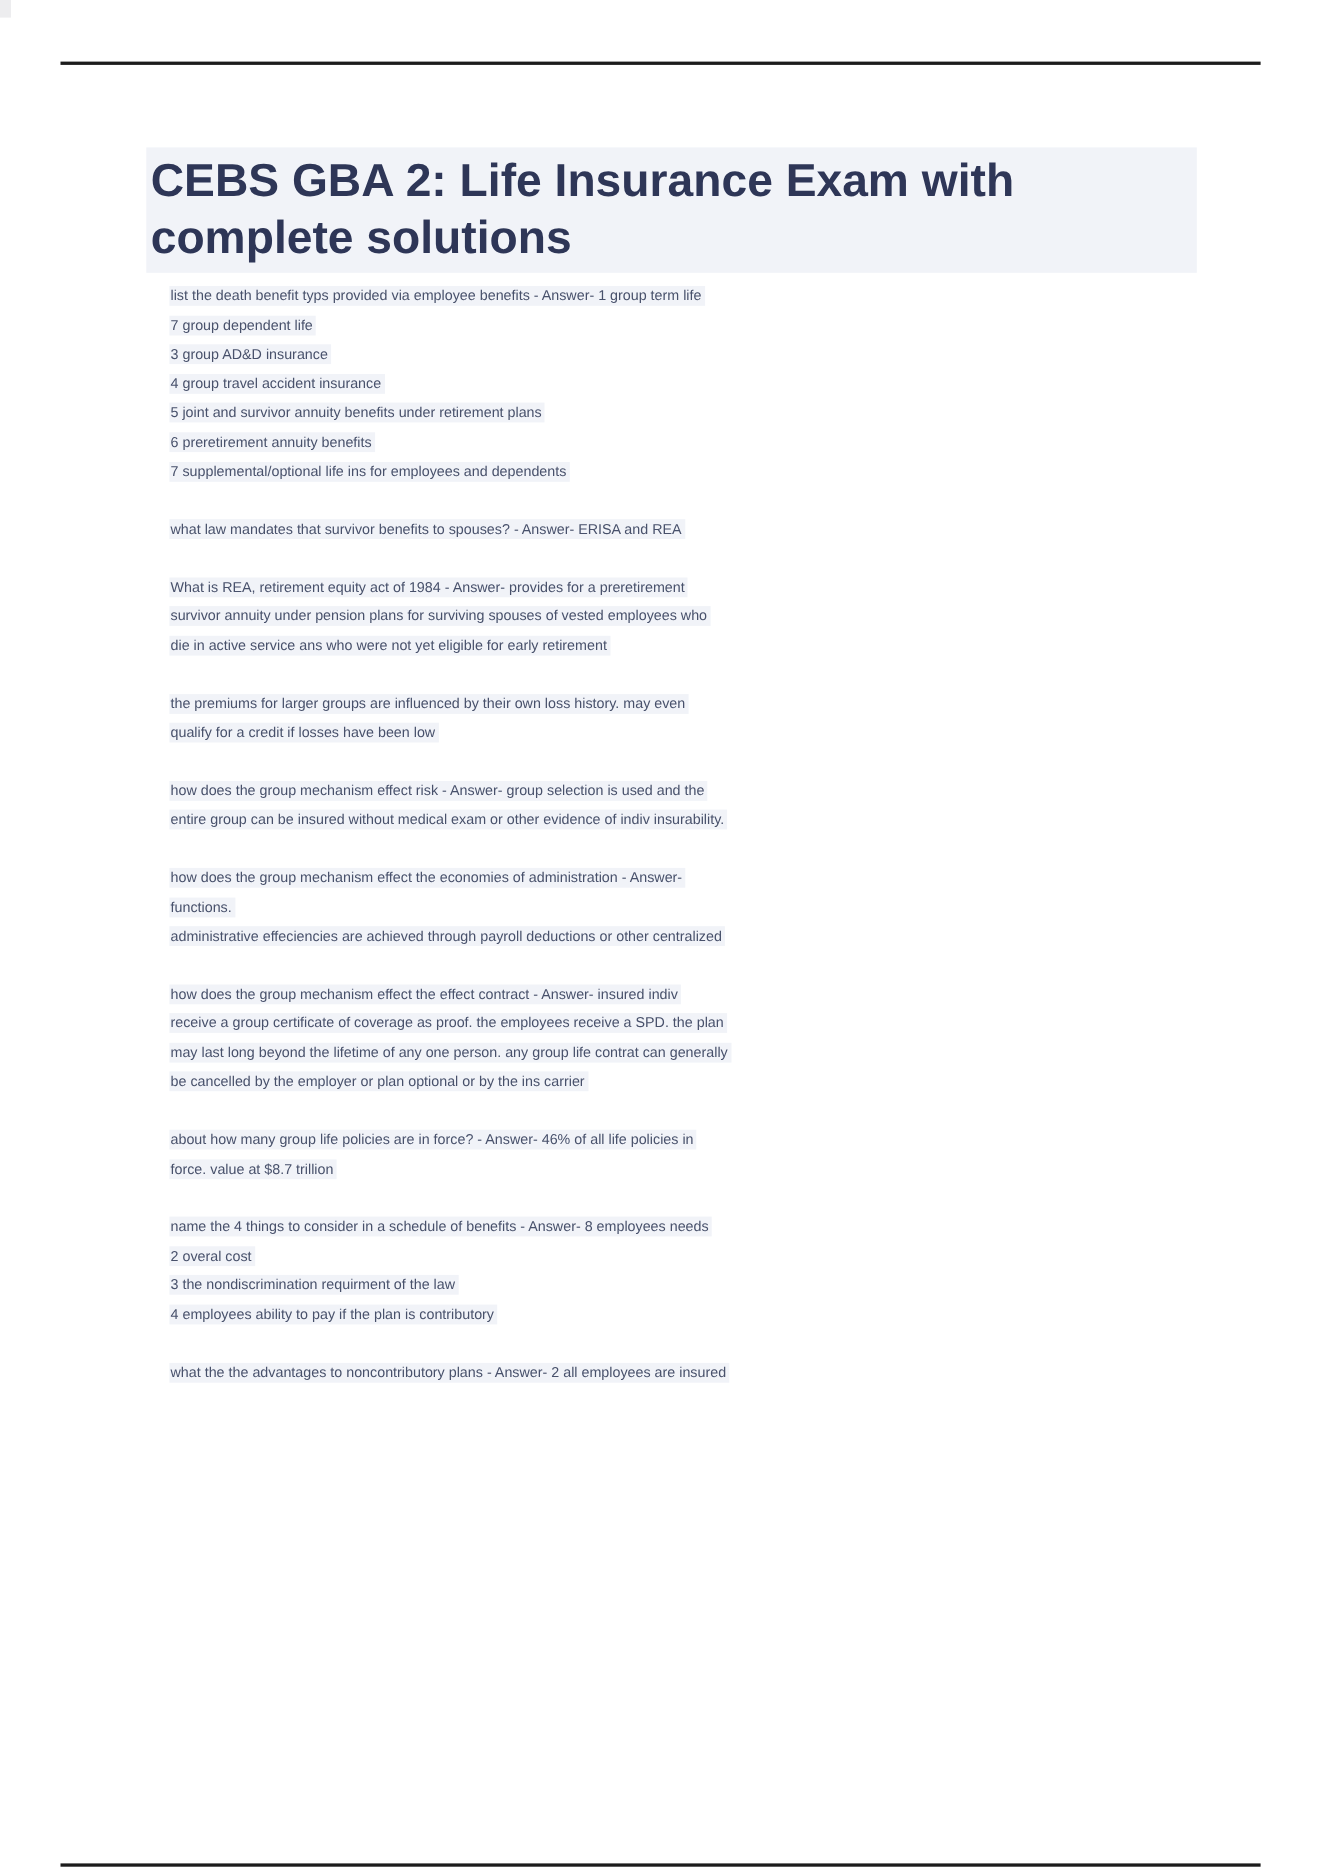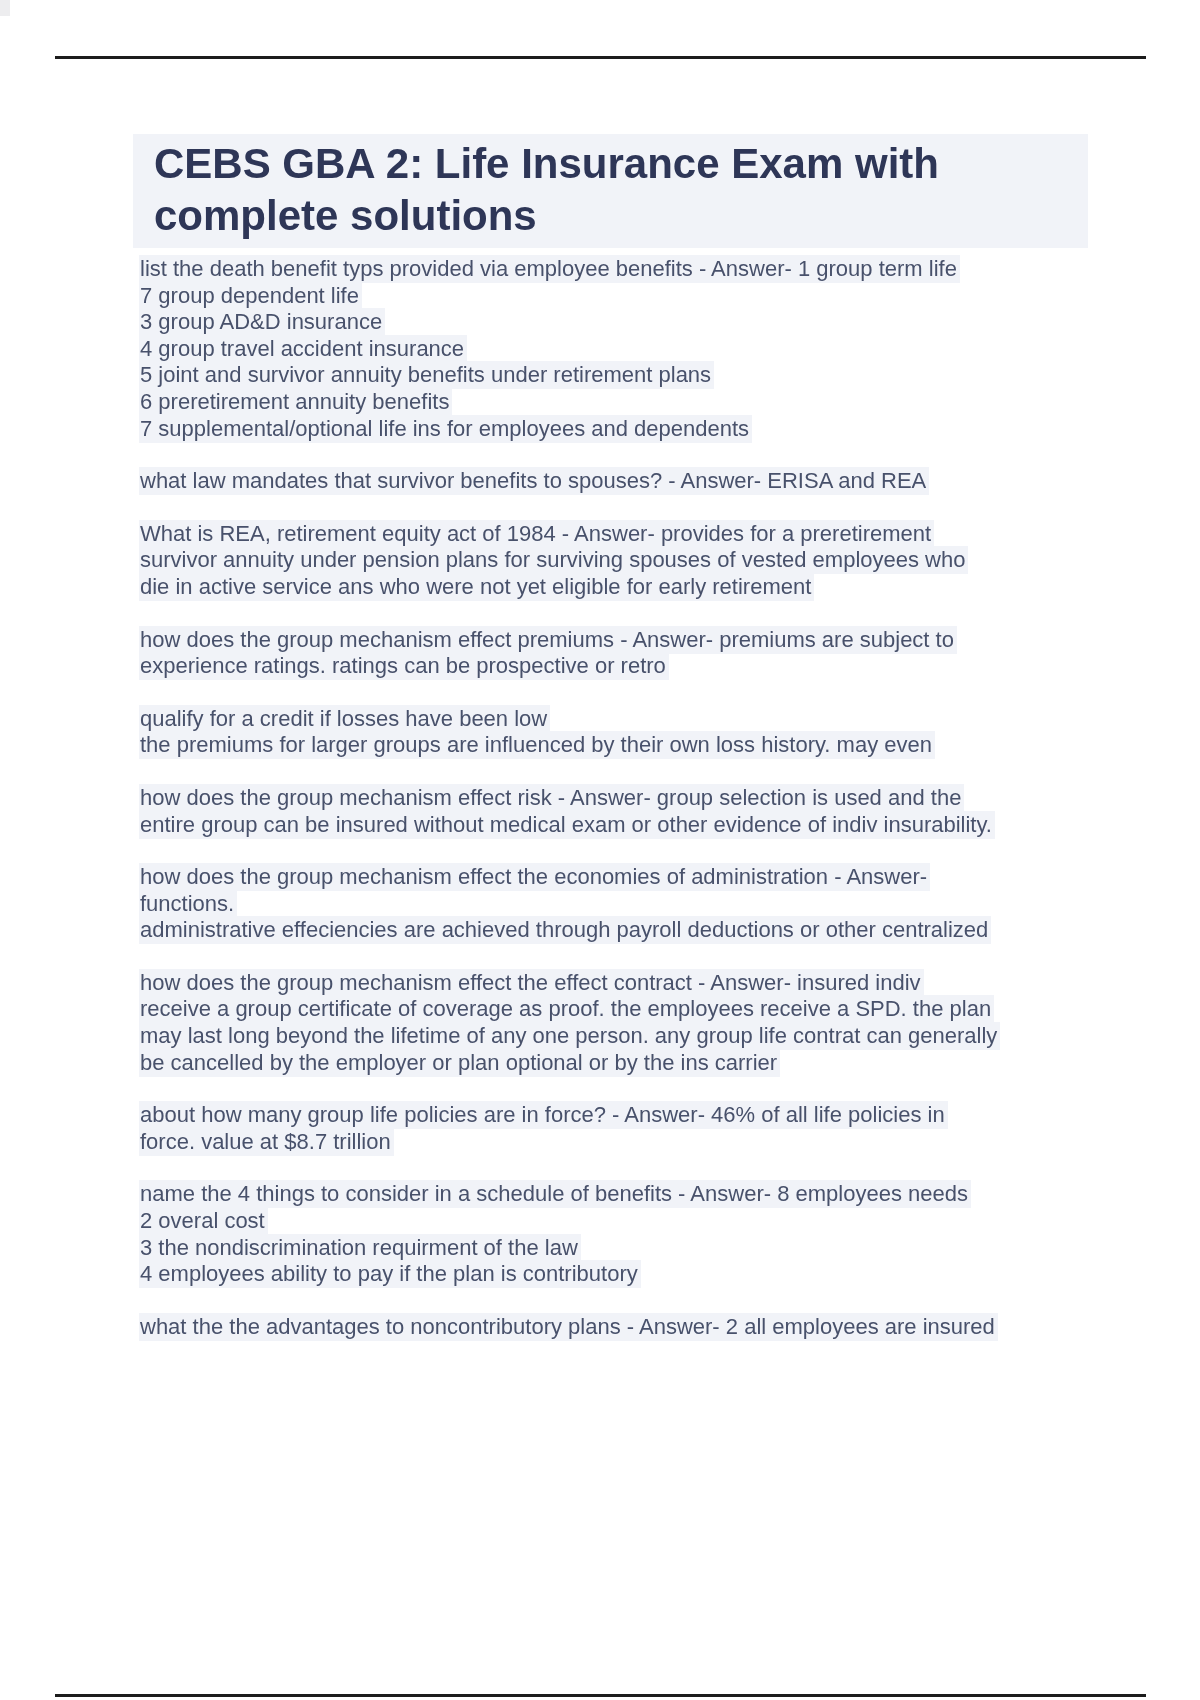--- a/index.html
+++ b/index.html
@@ -42,30 +42,30 @@
   .doc-title {
     position: absolute;
     left: 133px;
     top: 134px;
     width: 955px;
     background: var(--highlight);
     color: var(--title-text);
     font-size: 42px;
     font-weight: bold;
     line-height: 52px;
-    padding: 4px 0 6px 21px;
+    padding: 4px 0 6px 4px;
     letter-spacing: 0px;
   }
   .doc-body {
     position: absolute;
-    left: 140px;
+    left: 155px;
     top: 256px;
     width: 990px;
     color: var(--body-text);
-    font-size: 22px;
+    font-size: 13px;
     line-height: 26.6px;
   }
   .para { margin-bottom: 26px; }
   .line { white-space: nowrap; }
   .hl {
     background: var(--highlight);
     padding: 1px 3px 2px 1px;
     margin-left: -1px;
   }
 </style>
@@ -90,26 +90,22 @@
       </div>
       <div class="para">
         <div class="line"><span class="hl">what law mandates that survivor benefits to spouses? - Answer- ERISA and REA</span></div>
       </div>
       <div class="para">
         <div class="line"><span class="hl">What is REA, retirement equity act of 1984 - Answer- provides for a preretirement</span></div>
         <div class="line"><span class="hl">survivor annuity under pension plans for surviving spouses of vested employees who</span></div>
         <div class="line"><span class="hl">die in active service ans who were not yet eligible for early retirement</span></div>
       </div>
       <div class="para">
-        <div class="line"><span class="hl">how does the group mechanism effect premiums - Answer- premiums are subject to</span></div>
-        <div class="line"><span class="hl">experience ratings. ratings can be prospective or retro</span></div>
-      </div>
-      <div class="para">
+        <div class="line"><span class="hl">the premiums for larger groups are influenced by their own loss history. may even</span></div>
         <div class="line"><span class="hl">qualify for a credit if losses have been low</span></div>
-        <div class="line"><span class="hl">the premiums for larger groups are influenced by their own loss history. may even</span></div>
       </div>
       <div class="para">
         <div class="line"><span class="hl">how does the group mechanism effect risk - Answer- group selection is used and the</span></div>
         <div class="line"><span class="hl">entire group can be insured without medical exam or other evidence of indiv insurability.</span></div>
       </div>
       <div class="para">
         <div class="line"><span class="hl">how does the group mechanism effect the economies of administration - Answer-</span></div>
         <div class="line"><span class="hl">functions.</span></div>
         <div class="line"><span class="hl">administrative effeciencies are achieved through payroll deductions or other centralized</span></div>
       </div>

